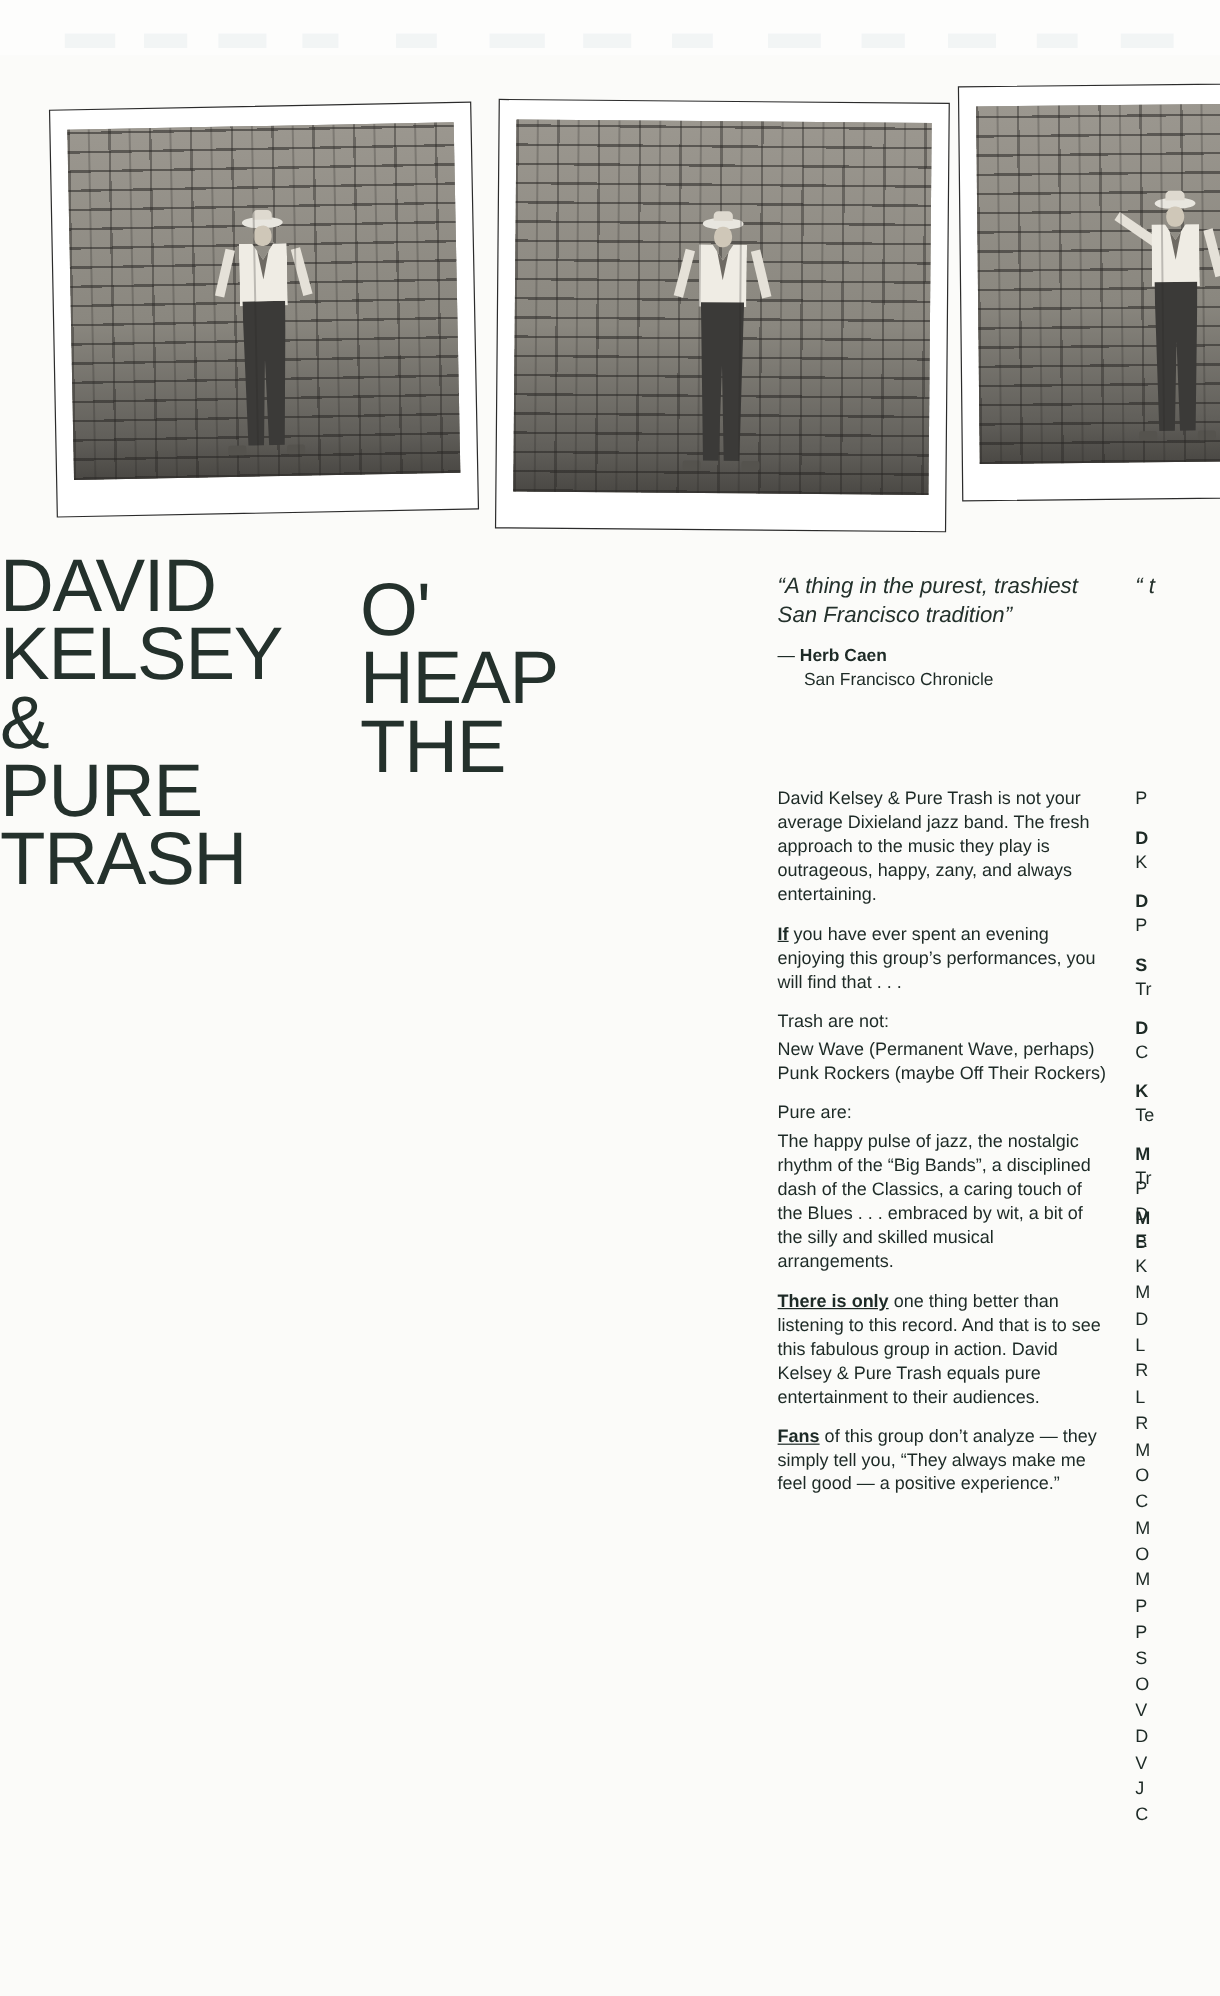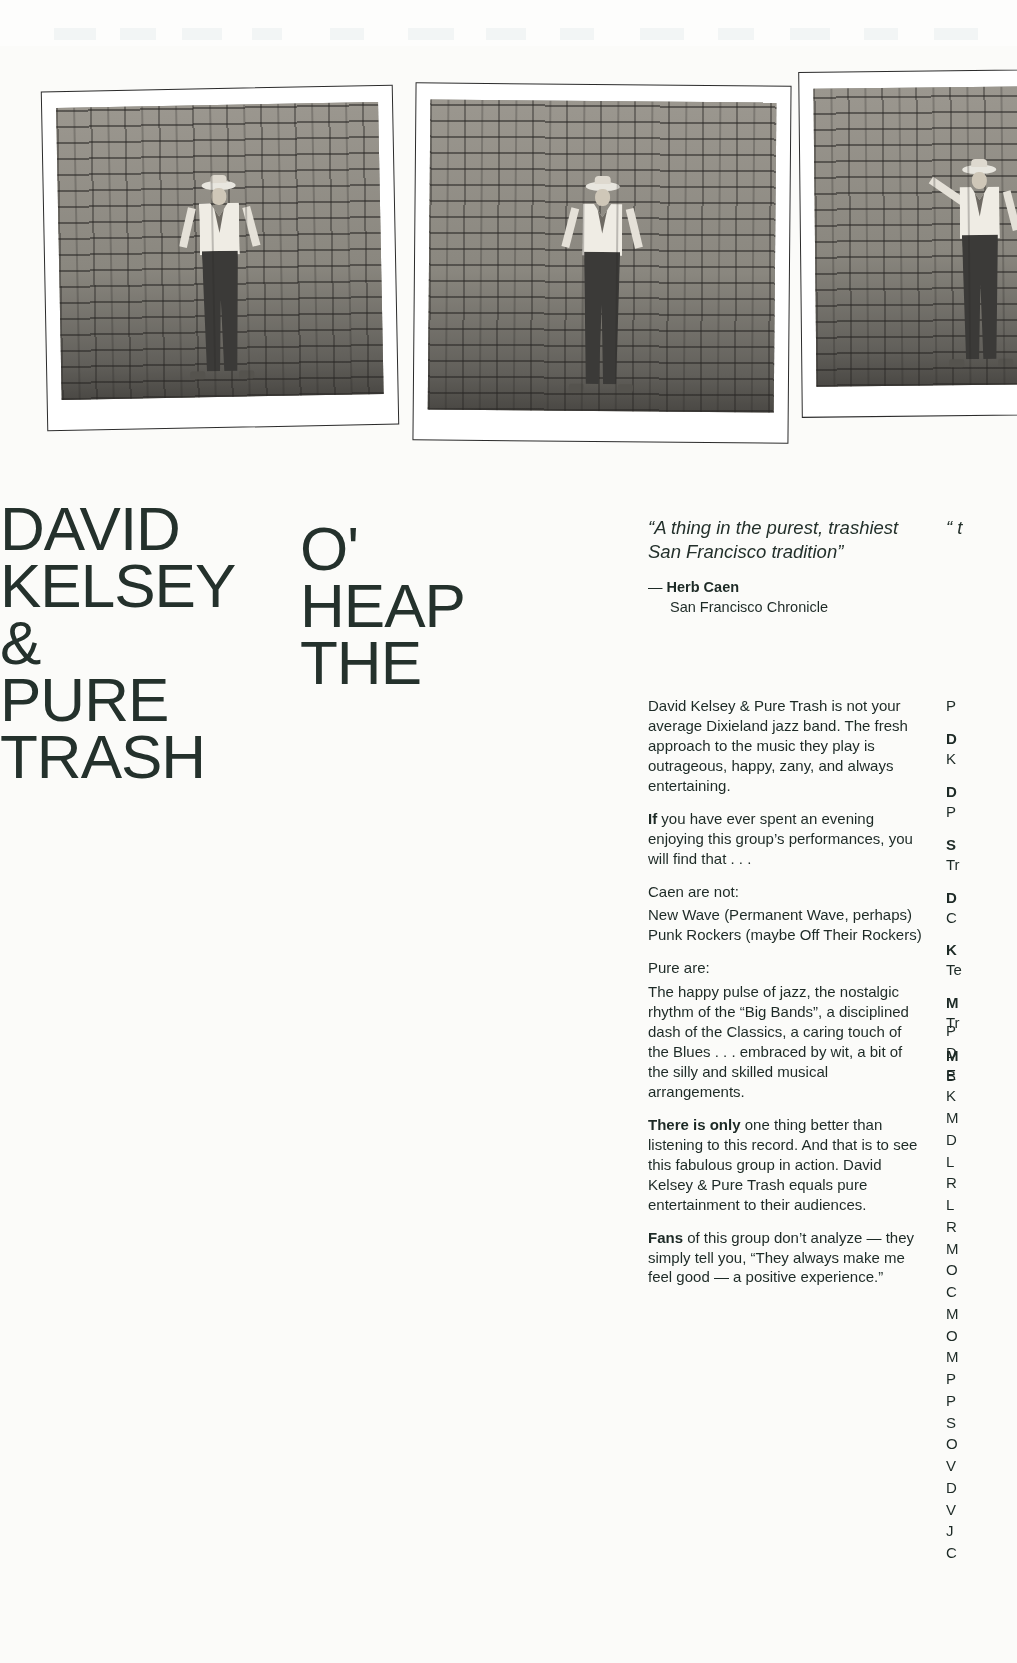--- a/index.html
+++ b/index.html
@@ -53,42 +53,42 @@
   .figure .shoeL, .figure .shoeR { position:absolute; bottom:0; width:15px; height:8px; background:#55534e; border-radius:2px; }
   .figure .shoeL { left:0; } .figure .shoeR { right:0; }
   .figure .armL, .figure .armR { position:absolute; top:26px; width:8px; height:40px; background:#e5e1d8; }
   .figure .armL { left:-4px; transform:rotate(14deg); }
   .figure .armR { right:-4px; transform:rotate(-14deg); }
   .polaroid.p1 { left:44px; top:32px; width:352px; height:340px; transform:rotate(-1.1deg); }
   .polaroid.p2 { left:414px; top:28px; width:376px; height:358px; transform:rotate(0.5deg); }
   .polaroid.p3 { left:800px; top:14px; width:360px; height:346px; transform:rotate(-0.6deg); }
 
   
-  .lower { position:absolute; left:0; top:460px; width:1017px;margin-top:40px; }
+  .lower { position:absolute; left:0; top:460px; width:1017px; }
   .band-name, .album-title {
     font-weight:400; line-height:.92; letter-spacing:-1px;
     color:#24312c; margin:0;
   }
   .band-name { font-size:62px; }
   .band-name span { display:block; }
   .album-title { position:absolute; left:300px; top:20px; font-size:62px; width:240px; }
   .album-title span { display:block; }
 
   .copy-col { position:absolute; left:648px; top:16px; width:276px; }
   .pull-quote {
     font-style:italic; font-size:18.5px; line-height:1.3; margin:0 0 14px 0;
     color:#23302b;
   }
   .attrib { margin:0; font-size:14.5px; line-height:1.35; }
   .attrib .who { font-weight:bold; }
   .attrib .pubn { display:block; padding-left:22px; }
 
   .body-copy { position:absolute; left:648px; top:196px; width:276px; font-size:15px; line-height:1.33; }
   .body-copy p { margin:0 0 13px 0; }
-  .body-copy b { font-weight:bold; }
+  .body-copy b { font-weight:bold;text-decoration:underline; }
   .tight { margin-bottom:4px !important; }
 
   
   .clip-quote { position:absolute; left:946px; top:16px; width:90px; font-style:italic; font-size:18.5px; line-height:1.3; color:#23302b; overflow:hidden; }
   .clip-credits { position:absolute; left:946px; top:196px; width:90px; font-size:15px; line-height:1.33; overflow:hidden; }
   .clip-credits p { margin:0 0 13px 0; }
   .clip-credits b { font-weight:bold; }
   .clip-list { position:absolute; left:946px; top:520px; width:90px; font-size:15px; line-height:1.45; overflow:hidden; }
   .clip-list div { white-space:nowrap; }
 </style>
@@ -181,21 +181,21 @@
     <p class="attrib">
       <span>—</span>
       <span class="who">Herb Caen</span>
       <span class="pubn">San Francisco Chronicle</span>
     </p>
   </div>
 
   <div class="body-copy">
     <p><span>David Kelsey &amp; Pure Trash is not your average Dixieland jazz band. The fresh approach to the music they play is outrageous, happy, zany, and always entertaining.</span></p>
     <p><b>If</b><span> you have ever spent an evening enjoying this group’s performances, you will find that . . .</span></p>
-    <p class="tight"><span>Caen are not:</span></p>
+    <p class="tight"><span>Trash are not:</span></p>
     <p><span>New Wave (Permanent Wave, perhaps) Punk Rockers (maybe Off Their Rockers)</span></p>
     <p class="tight"><span>Pure are:</span></p>
     <p><span>The happy pulse of jazz, the nostalgic rhythm of the “Big Bands”, a disciplined dash of the Classics, a caring touch of the Blues . . . embraced by wit, a bit of the silly and skilled musical arrangements.</span></p>
     <p><b>There is only</b><span> one thing better than listening to this record. And that is to see this fabulous group in action. David Kelsey &amp; Pure Trash equals pure entertainment to their audiences.</span></p>
     <p><b>Fans</b><span> of this group don’t analyze — they simply tell you, “They always make me feel good — a positive experience.”</span></p>
   </div>
 
   <div class="clip-quote">“ t</div>
 
   <div class="clip-credits">

